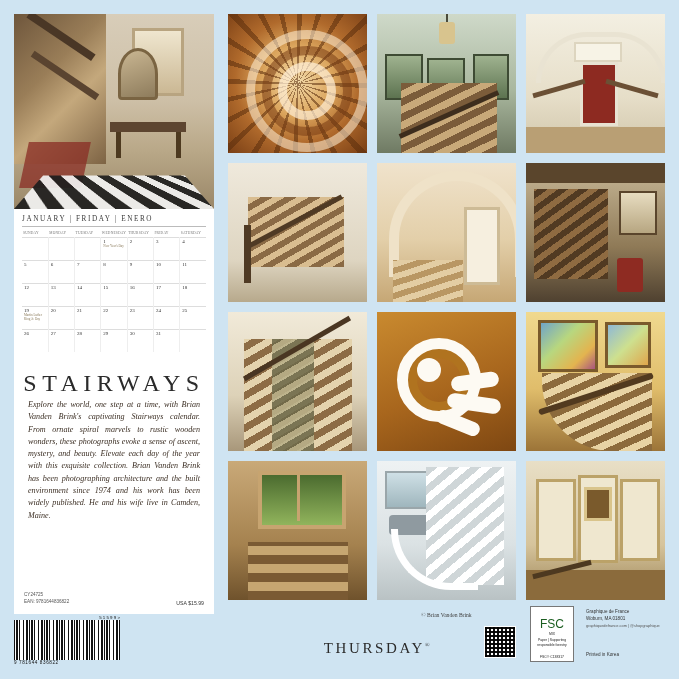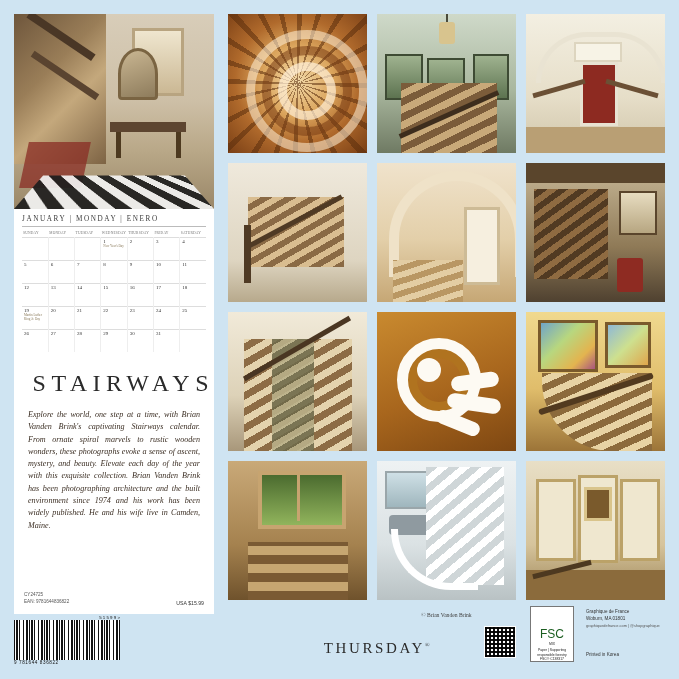--- a/index.html
+++ b/index.html
@@ -55,21 +55,21 @@
   .cal-grid td{
     height:20px;font-size:5px;color:#333;vertical-align:top;
     border-top:1px solid #ddd;border-right:1px solid #eee;
     padding:1px 2px;
   }
   .cal-grid td:last-child{border-right:none;}
   .cal-grid td .note{display:block;font-size:3.2px;color:#8a7a5a;line-height:1.1;margin-top:1px;}
 
   .title{
     font-size:24px;letter-spacing:5.5px;color:#2b2b2b;
-    text-align:right;margin:16px 0 12px 0;font-family:"Liberation Serif",serif;
+    text-align:center;margin:16px 0 2px 0;font-family:"Liberation Serif",serif;
   }
   .blurb{
     font-size:8.1px;line-height:1.52;color:#3c2f24;
     padding:0 14px;text-align:justify;font-style:italic;
   }
   .left-foot{
     margin-top:auto;padding:0 10px 8px 10px;
     display:flex;justify-content:space-between;align-items:flex-end;
   }
   .codes{font-size:4.6px;color:#555;line-height:1.5;font-family:"Liberation Sans",sans-serif;}
@@ -212,21 +212,21 @@
       repeating-linear-gradient(0deg,#111 0 2px,#fff 2px 4px);
     background-blend-mode:multiply;
     border:1px solid #fff;
   }
   .fsc{
     position:absolute;left:530px;top:606px;width:44px;height:56px;
     border:1px solid #777;box-sizing:border-box;
     display:flex;flex-direction:column;align-items:center;justify-content:flex-start;
     font-family:"Liberation Sans",sans-serif;background:#fff;
   }
-  .fsc .mark{font-size:12px;line-height:1;color:#1b5e20;margin-top:21px;}
+  .fsc .mark{font-size:12px;line-height:1;color:#1b5e20;margin-top:11px;}
   .fsc .lbl{font-size:3.4px;color:#222;text-align:center;line-height:1.25;padding:2px 2px 0 2px;}
   .fsc .code{font-size:3.4px;color:#222;margin-top:auto;padding-bottom:2px;}
 
   .pubinfo{
     position:absolute;left:586px;top:608px;width:92px;
     font-family:"Liberation Sans",sans-serif;font-size:4.6px;color:#333;line-height:1.6;text-align:left;
   }
   .pubinfo .url{font-size:3.9px;color:#555;}
   .printed{
     position:absolute;left:586px;top:652px;width:92px;
@@ -248,21 +248,21 @@
       <div class="cp-window"></div>
       <div class="cp-mirror"></div>
       <div class="cp-table"></div>
       <div class="cp-leg1"></div>
       <div class="cp-leg2"></div>
       <div class="cp-runner"></div>
       <div class="cp-floor"></div>
     </div>
 
     <div class="cal-block">
-      <div class="cal-title">JANUARY | MONDAY | ENERO</div>
+      <div class="cal-title">JANUARY | FRIDAY | ENERO</div>
       <table class="cal-grid">
         <thead>
           <tr>
             <th>SUNDAY</th>
             <th>MONDAY</th>
             <th>TUESDAY</th>
             <th>WEDNESDAY</th>
             <th>THURSDAY</th>
             <th>FRIDAY</th>
             <th>SATURDAY</th>

